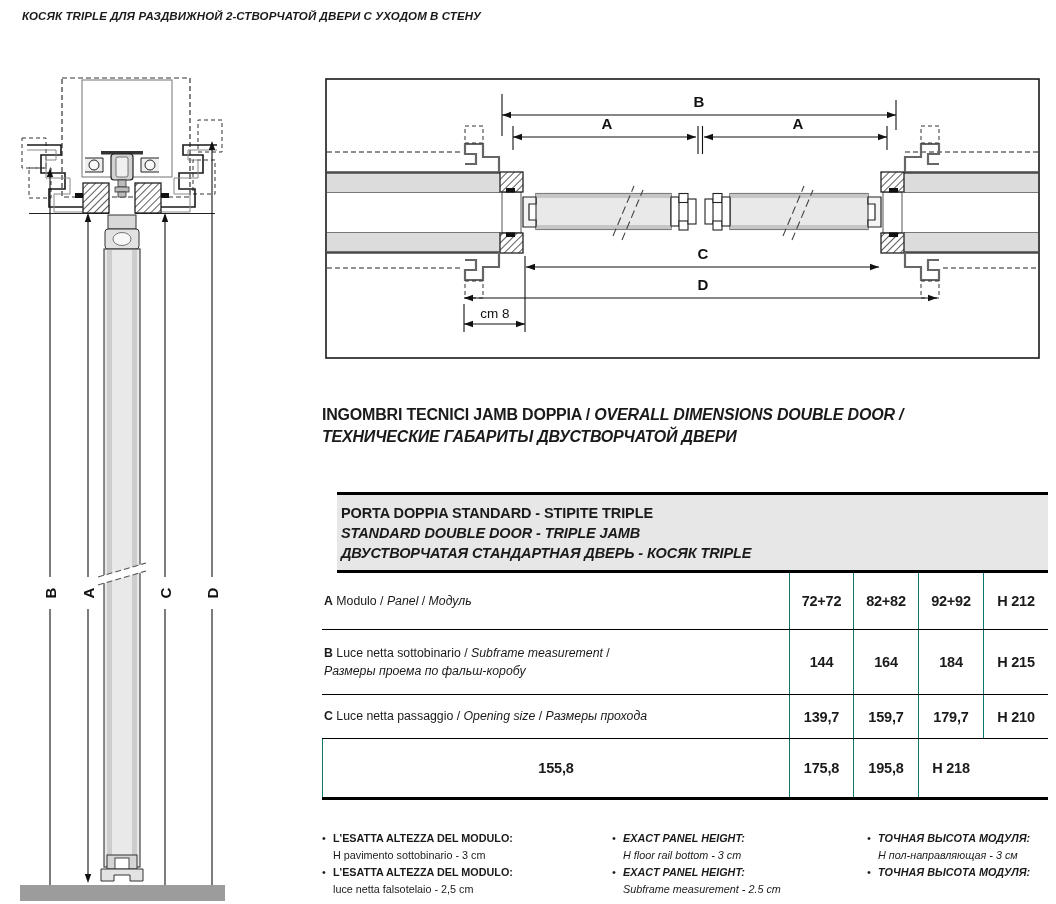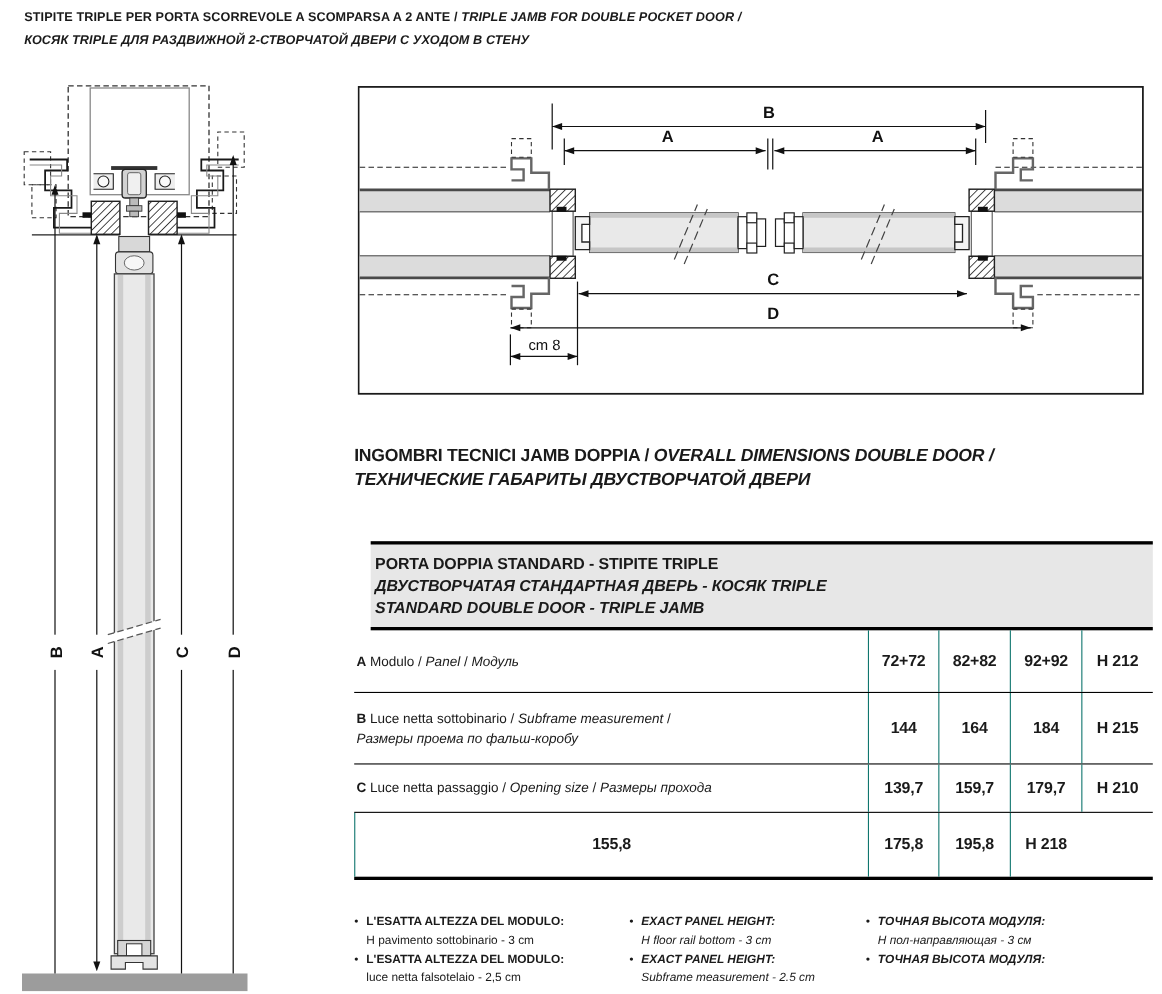--- a/index.html
+++ b/index.html
@@ -17,34 +17,33 @@
              padding:8px 10px 7px 4px;font-size:14.5px;font-weight:bold;line-height:20px;letter-spacing:-0.1px;margin-left:15px;}
   .grid-row{display:grid;grid-template-columns:467px 64px 65px 65px 65px;border-bottom:1px solid #000;}
   .grid-row.last{border-bottom:3px solid #000;}
   .lab{display:flex;align-items:center;font-size:12.3px;line-height:1.5;padding:2px 12px 2px 2px;}
   .val{display:flex;align-items:center;justify-content:center;border-left:1px solid #0f766e;
        font-weight:bold;font-size:14.5px;letter-spacing:-0.2px;}
   .h56{height:56px}.h64{height:64px}.h43{height:43px}.h58{height:58px}
   .ltr{font-weight:bold;}
   
   .footnotes{left:322px;top:830px;width:726px;display:grid;grid-template-columns:250px 215px 261px;
-             font-size:10.8px;line-height:17px;}
+             font-size:10.8px;line-height:17px;gap:40px;}
   .fn-col.italic{font-style:italic;}
   .fn-title{font-weight:bold;}
   .fn-text{padding-left:11px;}
   .fn-bullet{display:inline-block;width:11px;}
   svg{display:block;}
   .dl{font-family:"Liberation Sans",sans-serif;font-size:15px;font-weight:bold;fill:#111;text-anchor:middle;}
   .dls{font-family:"Liberation Sans",sans-serif;font-size:13.5px;fill:#111;text-anchor:middle;}
 </style>
 </head>
 <body>
 
 <div class="abs page-header">
-  <div><span>STIPITE TRIPLE PER PORTA SCORREVOLE A SCOMPARSA A 2 ANTE</span><span> / </span><span class="it">TRIPLE JAMB FOR DOUBLE POCKET DOOR /</span></div>
   <div class="it">КОСЯК TRIPLE ДЛЯ РАЗДВИЖНОЙ 2-СТВОРЧАТОЙ ДВЕРИ С УХОДОМ В СТЕНУ</div>
 </div>
 
 <svg class="abs" style="left:15px;top:65px;" width="215" height="838" viewBox="0 0 215 838">
   <defs>
     <pattern id="hL" width="5" height="5" patternUnits="userSpaceOnUse" patternTransform="rotate(45)">
       <rect width="5" height="5" fill="#fff"></rect>
         <line x1="0" y1="0" x2="0" y2="5" stroke="#333" stroke-width="1.6"></line>
     </pattern>
   </defs>
@@ -262,22 +261,22 @@
 </svg>
 
 <div class="abs section-heading">
   <div><span>INGOMBRI TECNICI JAMB DOPPIA</span><span> / </span><span class="it">OVERALL DIMENSIONS DOUBLE DOOR /</span></div>
   <div class="it">ТЕХНИЧЕСКИЕ ГАБАРИТЫ ДВУСТВОРЧАТОЙ ДВЕРИ</div>
 </div>
 
 <div class="abs spec-table">
   <div class="spec-head">
     <div>PORTA DOPPIA STANDARD - STIPITE TRIPLE</div>
+    <div class="it">STANDARD DOUBLE DOOR - TRIPLE JAMB</div>
     <div class="it">ДВУСТВОРЧАТАЯ СТАНДАРТНАЯ ДВЕРЬ - КОСЯК TRIPLE</div>
-    <div class="it">STANDARD DOUBLE DOOR - TRIPLE JAMB</div>
   </div>
 
   <div class="grid-row h56">
     <div class="lab">
         <div>
       <span class="ltr">A</span> <span>Modulo</span><span> / </span><span class="it">Panel</span><span> / </span><span class="it">Модуль</span>
     </div>
       </div>
     <div class="val">72+72</div>
     <div class="val">82+82</div>

